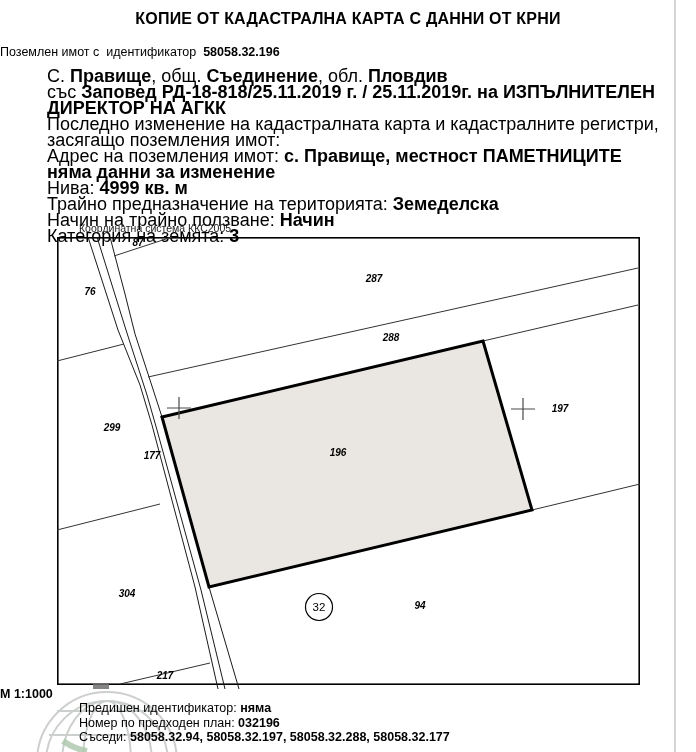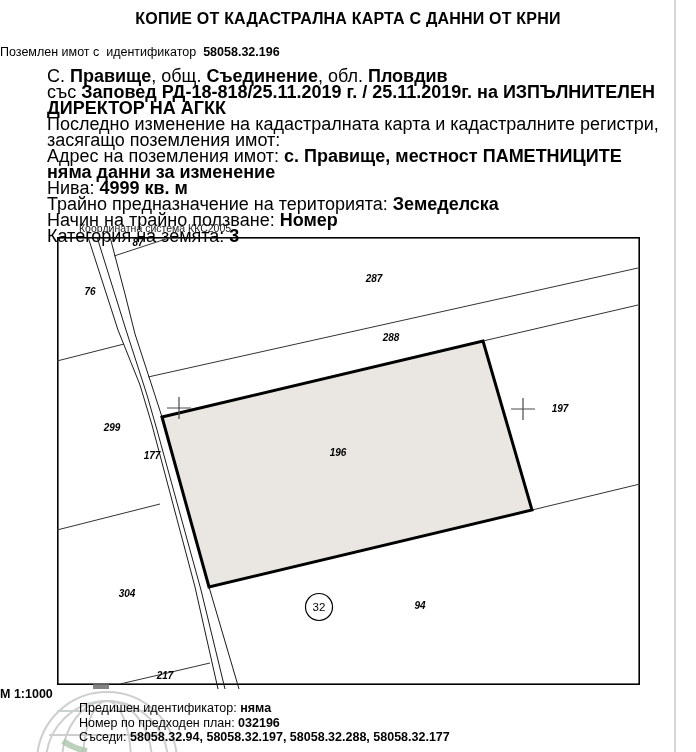--- a/index.html
+++ b/index.html
@@ -56,21 +56,21 @@
 <div class="doc-subtitle"><span>Поземлен имот с  идентификатор  </span><span class="bld">58058.32.196</span></div>
 
 <div class="info-block">
     <div class="textline"><span>С. </span><span class="bld">Правище</span><span>, общ. </span><span class="bld">Съединение</span><span>, обл. </span><span class="bld">Пловдив</span></div>
     <div class="textline"><span>със </span><span class="bld">Заповед РД-18-818/25.11.2019 г. / 25.11.2019г. на ИЗПЪЛНИТЕЛЕН ДИРЕКТОР НА АГКК</span></div>
     <div class="textline"><span>Последно изменение на кадастралната карта и кадастралните регистри, засягащо поземления имот:</span></div>
     <div class="textline"><span>Адрес на поземления имот: </span><span class="bld">с. Правище, местност ПАМЕТНИЦИТЕ</span></div>
     <div class="textline"><span class="bld">няма данни за изменение</span></div>
     <div class="textline"><span>Нива: </span><span class="bld">4999 кв. м</span></div>
     <div class="textline"><span>Трайно предназначение на територията: </span><span class="bld">Земеделска</span></div>
-    <div class="textline"><span>Начин на трайно ползване: </span><span class="bld">Номер</span></div>
+    <div class="textline"><span>Начин на трайно ползване: </span><span class="bld">Начин</span></div>
     <div class="textline"><span>Категория на земята: </span><span class="bld">3</span></div>
   </div>
 
 <div class="coord-label">Координатна система ККС2005</div>
 
 <div class="map-wrap">
   <svg width="583" height="460" viewBox="0 0 583 460" xmlns="http://www.w3.org/2000/svg">
 
     <rect class="frame" x="0.8" y="0.8" width="581.4" height="446.4"></rect>
 

